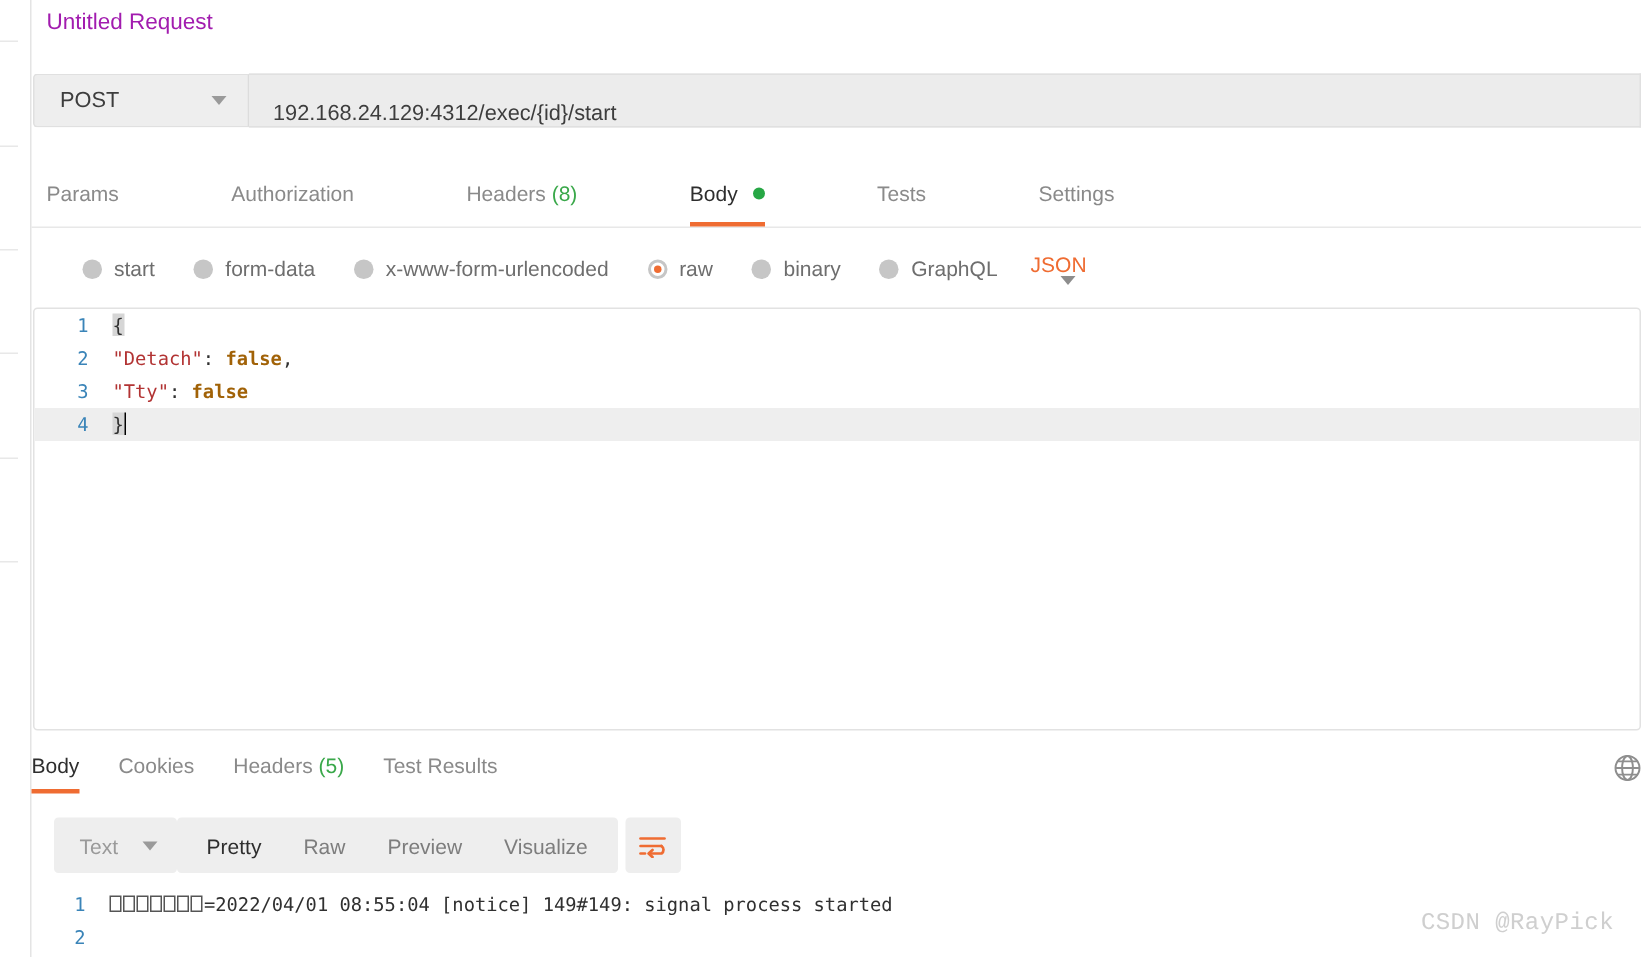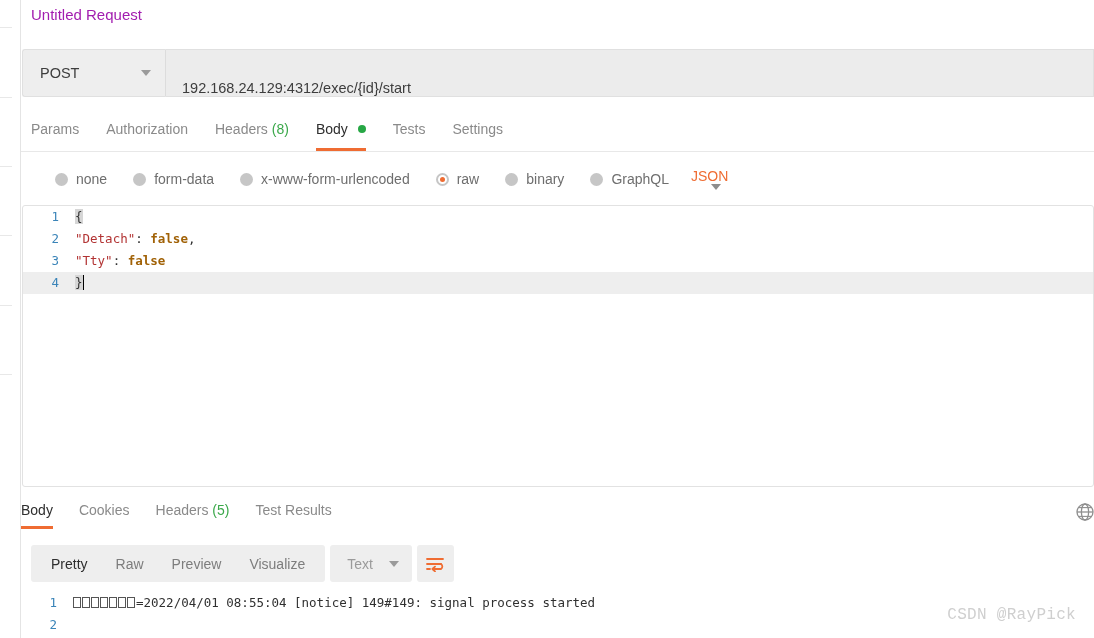--- a/index.html
+++ b/index.html
@@ -53,21 +53,21 @@
     font-size: 15px;
     color: #a21caf;
   }
 
   
   #url-row {
     position: absolute;
     left: 1px;
     top: 49px;
     right: 0;
-    height: 48px;
+    height: 36px;
     display: flex;
     align-items: stretch;
   }
   #method-select {
     width: 144px;
     background: #eeeeee;
     border: 1px solid #e0e0e0;
     border-right: 1px solid #dcdcdc;
     box-sizing: border-box;
     display: flex;
@@ -102,20 +102,21 @@
     position: absolute;
     left: 0;
     top: 113px;
     right: 0;
     height: 39px;
     border-bottom: 1px solid #e8e8e8;
     display: flex;
     align-items: center;
     padding-left: 10px;
     box-sizing: border-box;
+    gap: 48px;
   }
   .req-tab {
     position: relative;
     height: 38px;
     line-height: 33px;
     font-size: 14px;
     color: #8a8a8a;
     margin-right: 27px;
     white-space: nowrap;
   }
@@ -413,21 +414,21 @@
       <span>Tests</span>
     </div>
     <div class="req-tab">
       <span>Settings</span>
     </div>
   </div>
 
   <div id="body-type-row">
     <div class="radio-opt">
       <span class="dot"></span>
-      <span>none</span>
+      <span>start</span>
     </div>
     <div class="radio-opt">
       <span class="dot"></span>
       <span>form-data</span>
     </div>
     <div class="radio-opt">
       <span class="dot"></span>
       <span>x-www-form-urlencoded</span>
     </div>
     <div class="radio-opt selected">
@@ -487,38 +488,38 @@
     <svg width="20" height="20" viewBox="0 0 20 20">
       <circle cx="10" cy="10" r="8" fill="none" stroke="#8e8e8e" stroke-width="1.3"></circle>
       <ellipse cx="10" cy="10" rx="3.6" ry="8" fill="none" stroke="#8e8e8e" stroke-width="1.3"></ellipse>
       <line x1="2" y1="10" x2="18" y2="10" stroke="#8e8e8e" stroke-width="1.3"></line>
       <line x1="3" y1="5.6" x2="17" y2="5.6" stroke="#8e8e8e" stroke-width="1.1"></line>
       <line x1="3" y1="14.4" x2="17" y2="14.4" stroke="#8e8e8e" stroke-width="1.1"></line>
     </svg>
   </div>
 
   <div id="resp-toolbar">
+    <div id="type-select">
+      <span>Text</span>
+      <span id="type-caret"></span>
+    </div>
     <div id="view-modes">
       <div class="view-mode active">
         <span>Pretty</span>
       </div>
       <div class="view-mode">
         <span>Raw</span>
       </div>
       <div class="view-mode">
         <span>Preview</span>
       </div>
       <div class="view-mode">
         <span>Visualize</span>
       </div>
     </div>
-    <div id="type-select">
-      <span>Text</span>
-      <span id="type-caret"></span>
-    </div>
     <div id="wrap-btn">
       <svg width="20" height="16" viewBox="0 0 20 16">
         <line x1="2" y1="3" x2="18" y2="3" stroke="#ef6c32" stroke-width="1.8" stroke-linecap="round"></line>
         <line x1="2" y1="8" x2="16" y2="8" stroke="#ef6c32" stroke-width="1.8" stroke-linecap="round"></line>
         <path d="M16 8 A3 3 0 0 1 16 13 L8 13" fill="none" stroke="#ef6c32" stroke-width="1.8" stroke-linecap="round"></path>
         <polyline points="10,10.6 7.4,13 10,15.4" fill="none" stroke="#ef6c32" stroke-width="1.8" stroke-linecap="round" stroke-linejoin="round"></polyline>
         <line x1="2" y1="13" x2="5" y2="13" stroke="#ef6c32" stroke-width="1.8" stroke-linecap="round"></line>
       </svg>
     </div>
   </div>

